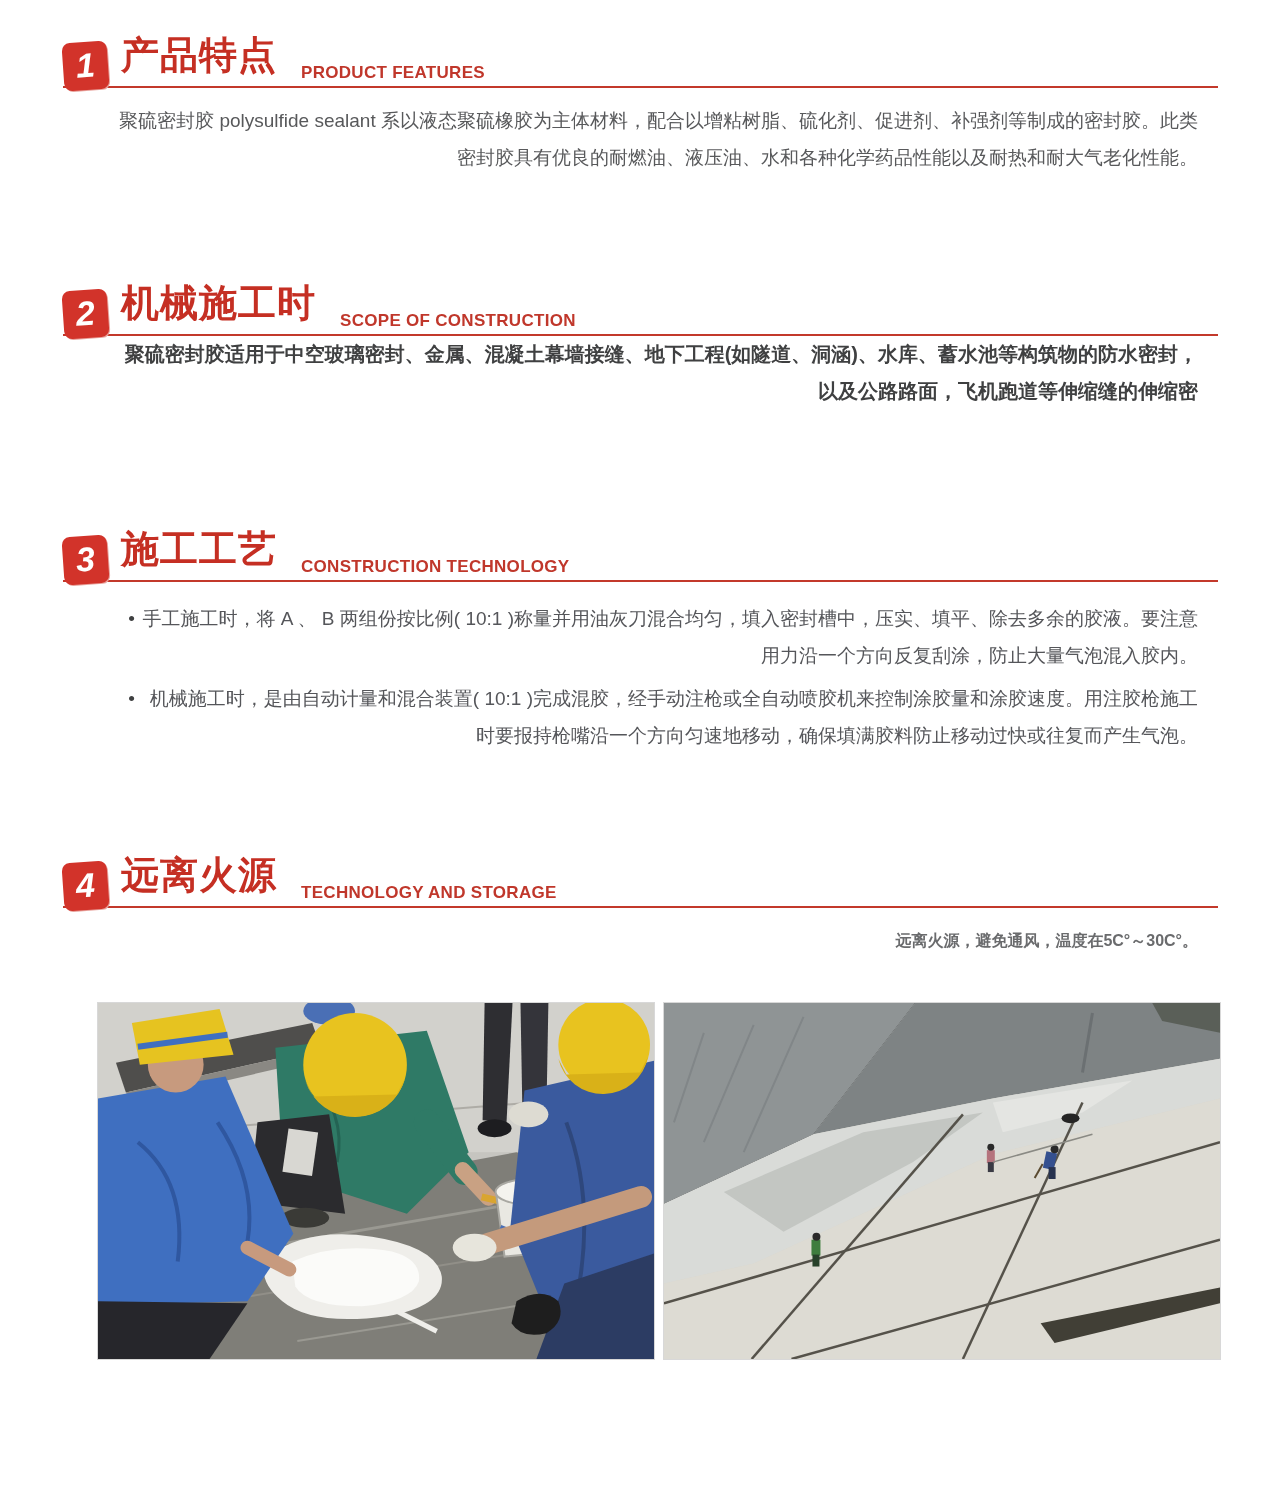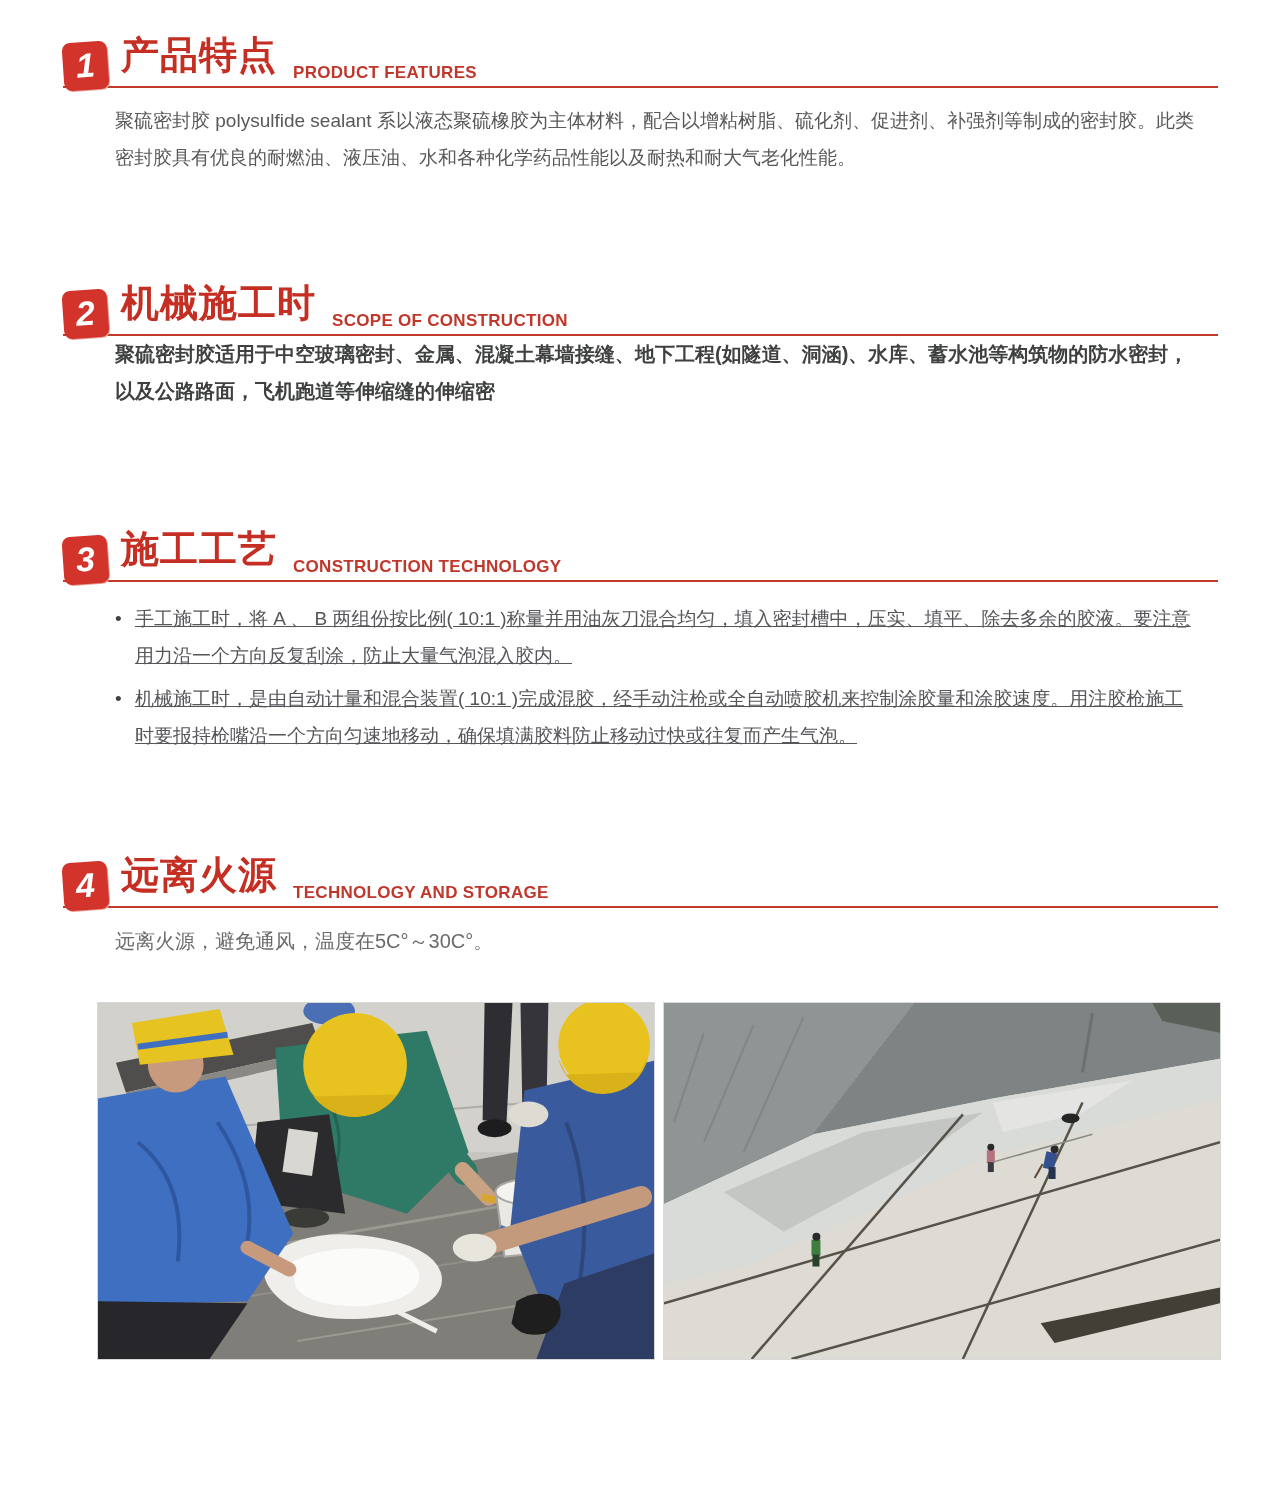--- a/index.html
+++ b/index.html
@@ -37,45 +37,45 @@
     font-size:34px; font-weight:700; font-style:italic;
     color:#ffffff; line-height:46px;
   }
   .sec-title {
     font-size:38px; font-weight:700; color:#c52f23;
     line-height:1; padding-bottom:12px; letter-spacing:1px;
     white-space:nowrap;
   }
   .sec-subtitle {
     font-size:17px; font-weight:700; color:#c0372b;
-    line-height:1; padding-bottom:5px; margin-left:16px;
+    line-height:1; padding-bottom:5px; margin-left:24px;
     letter-spacing:0.3px; white-space:nowrap;
   }
 
-  .sec-body { margin-left:52px; margin-right:20px; }
+  .sec-body { margin-left:52px; margin-right:20px;text-align:right; }
 
   .s1 { margin-top:38px; }
   .s1 .sec-body { margin-top:14px; font-size:19px; line-height:37px; color:#58595b; }
 
   .s2 { margin-top:110px; }
   .s2 .lead {
     font-size:20px; font-weight:700;
     line-height:37px; color:#3f4041;
   }
   .s2 .list { margin-top:14px; list-style:none; }
   .s2 .list li { font-size:19px; line-height:36px; color:#55565a; margin-top:6px; }
 
   .s3 { margin-top:122px; }
   .s3 .list { margin-top:18px; list-style:none; }
   .s3 .list li { display:flex; margin-top:6px; }
   .s3 .bullet { width:20px; font-size:19px; line-height:37px; color:#3f4041; flex:0 0 20px; }
-  .s3 .btxt { font-size:19px; line-height:37px; color:#55565a;text-decoration:underline; }
+  .s3 .btxt { font-size:19px; line-height:37px; color:#55565a; }
 
   .s4 { margin-top:104px; }
-  .s4 .sec-body { margin-top:16px; font-size:20px; line-height:34px; color:#6a6b6d; }
+  .s4 .sec-body { margin-top:16px; font-size:16px; line-height:34px; color:#6a6b6d;font-weight:bold; }
 
   .photo-row {
     margin:44px 58px 0 97px;
     display:flex; gap:8px;
   }
   .photo {
     width:558px; height:358px;
     border:1px solid #d8d8d8;
     background:#c2c1bd;
     overflow:hidden;

